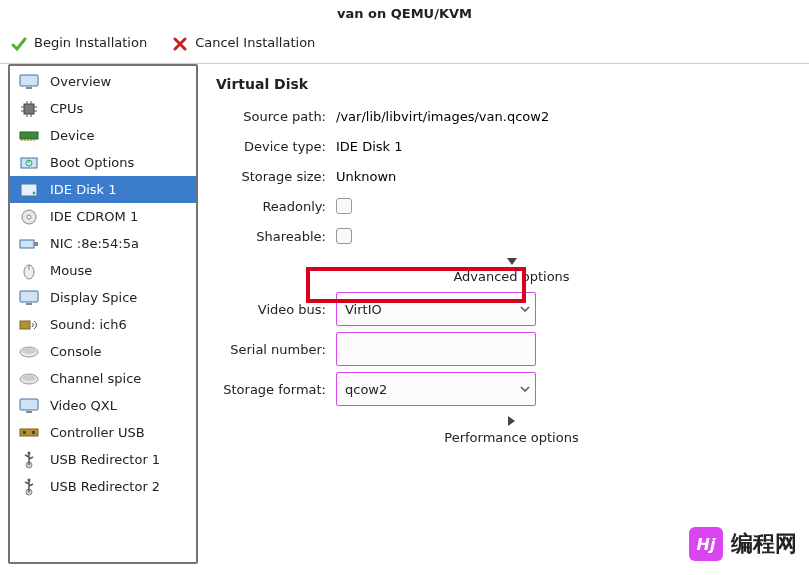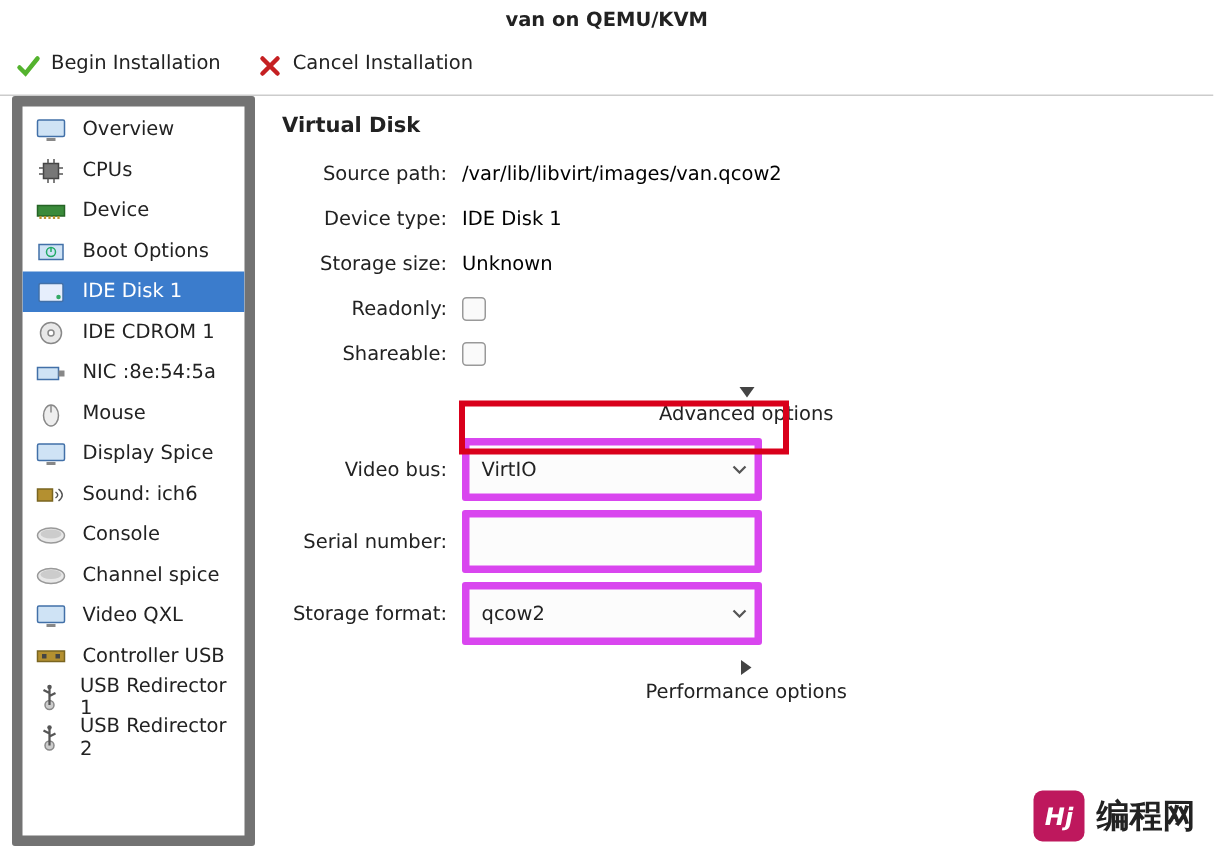--- a/index.html
+++ b/index.html
@@ -2,40 +2,40 @@
 <html><head>
 <meta charset="utf-8">
 <style>
   * { box-sizing: border-box; margin: 0; padding: 0; }
   body { font-family: "DejaVu Sans", "Liberation Sans", sans-serif; font-size: 13px; color: #222; background: #fff; width: 809px; height: 575px; position: relative; overflow: hidden; }
   .title-bar { text-align: center; font-weight: bold; padding: 6px 0 10px; font-size: 13px; }
   .toolbar { display: flex; align-items: center; padding: 4px 10px 10px 10px; gap: 24px; border-bottom: none; }
   .tool-btn { display: flex; align-items: flex-start; gap: 6px; cursor: pointer; font-size: 13px; }
   .icon { width: 18px; height: 18px; display: inline-flex; align-items: center; justify-content: center; }
   .main { display: flex; border-top: 1px solid #ccc; height: calc(100% - 74px); }
-  .sidebar { width: 162px; background: #fff; border: 7px solid #737373; border-radius: 2px; margin: 0 0 0 8px; padding: 2px 0; overflow: hidden; }
+  .sidebar { width: 190px; background: #fff; border: 2px solid #737373; border-radius: 2px; margin: 0 0 0 8px; padding: 2px 0; overflow: hidden; }
   .sidebar-item { display: flex; align-items: center; gap: 10px; padding: 4px 8px; cursor: pointer; height: 27px; }
   .sidebar-item.selected { background: #3b7ccc; color: #fff; }
   .sidebar-item .mini-icon { width: 22px; height: 18px; display: inline-flex; align-items: center; justify-content: center; font-size: 14px; }
   .content { flex: 1; padding: 12px 18px 10px 18px; }
   .section-head { font-weight: bold; font-size: 14px; margin-bottom: 12px; }
   .form-row { display: flex; align-items: center; margin-bottom: 6px; min-height: 24px; }
   .form-label { width: 120px; text-align: right; padding-right: 10px; color: #222; }
   .form-value { flex: 1; color: #000000; }
   .checkbox { width: 16px; height: 16px; border: 1px solid #999; border-radius: 3px; background: #fafafa; }
   .disclosure { display: flex; align-items: center; gap: 4px; margin: 10px 0 8px 16px; cursor: pointer; flex-direction: column; }
   .triangle-down { width: 0; height: 0; border-left: 5px solid transparent; border-right: 5px solid transparent; border-top: 7px solid #444; display: inline-block; }
   .triangle-right { width: 0; height: 0; border-top: 5px solid transparent; border-bottom: 5px solid transparent; border-left: 7px solid #444; display: inline-block; }
-  .combo, .text-input { height: 30px; border: 5px solid #d946ef; border-radius: 2px; background: #fcfcfc; padding: 16px 8px; display: flex; align-items: center; font-size: 13px; }
+  .combo, .text-input { height: 30px; border: 1px solid #d946ef; border-radius: 2px; background: #fcfcfc; padding: 16px 8px; display: flex; align-items: center; font-size: 13px; }
   .combo { width: 200px; justify-content: space-between; }
   .combo .drop { width: 22px; height: 100%; border-left: 1px solid #c8c8c8; display: flex; align-items: center; justify-content: center; margin-right: -8px; background: linear-gradient(#f6f6f6,#e6e6e6); }
   .text-input { width: 200px; }
   .highlight-box { position: absolute; border: 4px solid #d9001b; pointer-events: none; }
   .watermark { position: absolute; right: 12px; bottom: 14px; display: flex; align-items: center; gap: 8px; font-weight: bold; font-size: 22px; }
-  .wm-badge { width: 34px; height: 34px; background: #be185d; color: #fff; border-radius: 6px; display: flex; align-items: center; justify-content: center; font-size: 16px; font-style: italic; font-weight: bold; }
+  .wm-badge { width: 34px; height: 34px; background: #d946ef; color: #fff; border-radius: 6px; display: flex; align-items: center; justify-content: center; font-size: 16px; font-style: italic; font-weight: bold; }
 </style>
 </head>
 <body>
 
 <div class="title-bar">van on QEMU/KVM</div>
 
 <div class="toolbar">
   <div class="tool-btn">
     <span class="icon">
       <svg width="18" height="18" viewBox="0 0 18 18">

